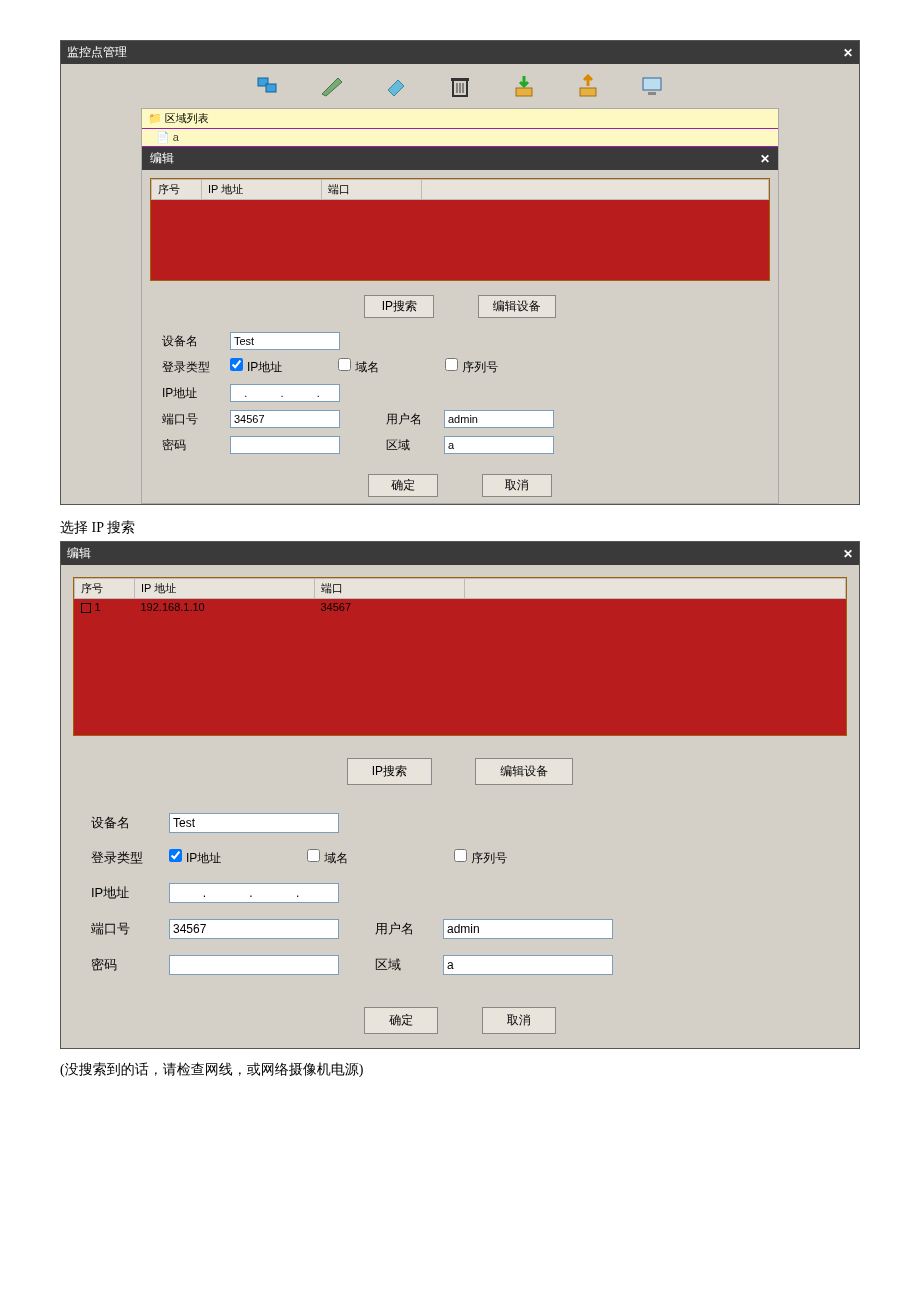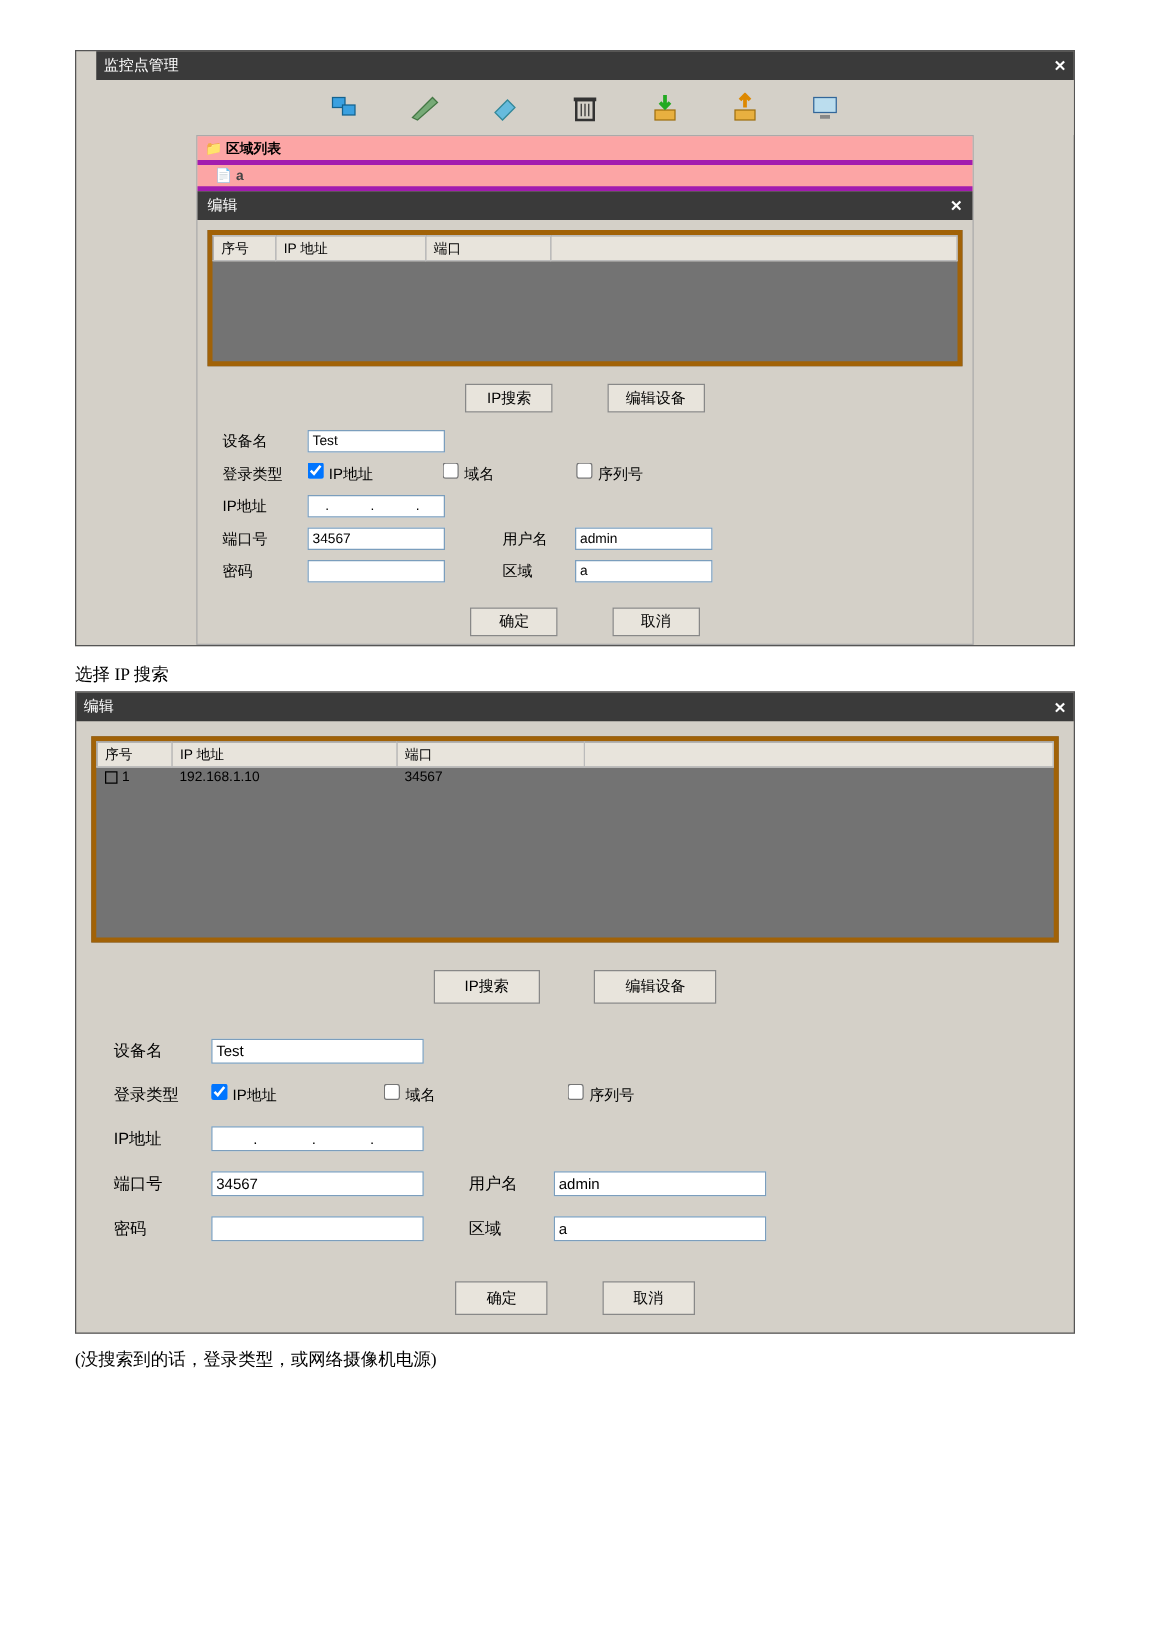--- a/index.html
+++ b/index.html
@@ -3,24 +3,24 @@
 <meta charset="utf-8">
 <style>
 * { box-sizing: border-box; margin: 0; padding: 0; }
 body { font-family: "Microsoft YaHei", SimSun, sans-serif; font-size: 12px; background: #fff; padding: 40px 60px; }
 .window { border: 1px solid #555; background: #d4d0c8; }
 .titlebar { background: linear-gradient(to right, #0a246a, #a6caf0); color: #fff; padding: 3px 6px; display: flex; justify-content: space-between; align-items: center; font-size: 12px; }
 .titlebar-dark { background: #3a3a3a; color: #fff; }
 .close-x { cursor: pointer; font-weight: bold; }
 .toolbar { padding: 10px 20px; display: flex; gap: 40px; background: #d4d0c8; justify-content: center; }
 .ticon { width: 24px; height: 24px; display: inline-block; }
-.panel { background: #fca5a5; padding: 2px 6px; border-bottom: 4px solid #a21caf; font-size: 11px; font-weight: bold; }
+.panel { background: #fef9c3; padding: 2px 6px; border-bottom: 1px solid #a21caf; font-size: 11px; }
 .tree-indent { padding-left: 14px; font-size: 11px; color: #444; }
 .sub-titlebar { background: #3a3a3a; color: #fff; padding: 3px 8px; display: flex; justify-content: space-between; align-items: center; }
-.grid { background: #737373; margin: 8px; border: 4px solid #a16207; }
+.grid { background: #b91c1c; margin: 8px; border: 1px solid #a16207; }
 .grid table { width: 100%; border-collapse: collapse; font-size: 11px; }
 .grid th { background: #e8e4dc; border: 1px solid #bbb; padding: 2px 6px; text-align: left; font-weight: normal; }
 .grid td { padding: 2px 6px; }
 .grid-body { height: 80px; }
 .grid-body-lg { height: 120px; }
 .btn-row { text-align: center; padding: 6px; }
 .btn { background: #e8e4dc; border: 1px solid #888; padding: 2px 14px; font-size: 12px; margin: 0 20px; cursor: pointer; display: inline-block; min-width: 70px; text-align: center; }
 .form { padding: 4px 20px 10px 20px; }
 .form-row { display: flex; align-items: center; padding: 4px 0; gap: 8px; }
 .lbl { width: 60px; font-size: 12px; }
@@ -29,21 +29,21 @@
 .inp-lg { height: 20px; font-size: 12px; }
 .chk { margin-right: 4px; }
 .ipseg { width: 110px; letter-spacing: 6px; text-align: center; }
 .caption { font-size: 14px; margin: 12px 0 4px 0; font-family: Liberation Serif, serif; }
 .squarebox { display:inline-block; width:10px; height:10px; border:1px solid #000; margin-right:4px; vertical-align:middle; }
 .maininner { margin: 0 80px 0 80px; border: 1px solid #aaa; }
 </style>
 </head>
 <body>
 
-<div class="window" style="margin-bottom:14px;padding-left:16px;">
+<div class="window" style="margin-bottom:14px;">
   <div class="titlebar titlebar-dark">
     <span>监控点管理</span>
     <span class="close-x">✕</span>
   </div>
   <div class="toolbar">
     <span class="ticon"><svg viewBox="0 0 24 24">
           <rect x="2" y="4" width="10" height="8" fill="#3aa0e0" stroke="#14628f"></rect>
           <rect x="10" y="10" width="10" height="8" fill="#3aa0e0" stroke="#14628f"></rect>
         </svg></span>
     <span class="ticon"><svg viewBox="0 0 24 24">
@@ -207,13 +207,13 @@
       <input class="inp inp-lg" style="width: 170px;" value="a">
     </div>
   </div>
 
   <div class="btn-row" style="padding:14px;">
     <span class="btn" style="padding:4px 24px">确定</span>
     <span class="btn" style="padding:4px 24px">取消</span>
   </div>
 </div>
 
-<div class="caption">(没搜索到的话，登录类型，或网络摄像机电源)</div>
+<div class="caption">(没搜索到的话，请检查网线，或网络摄像机电源)</div>
 
 </body></html>

